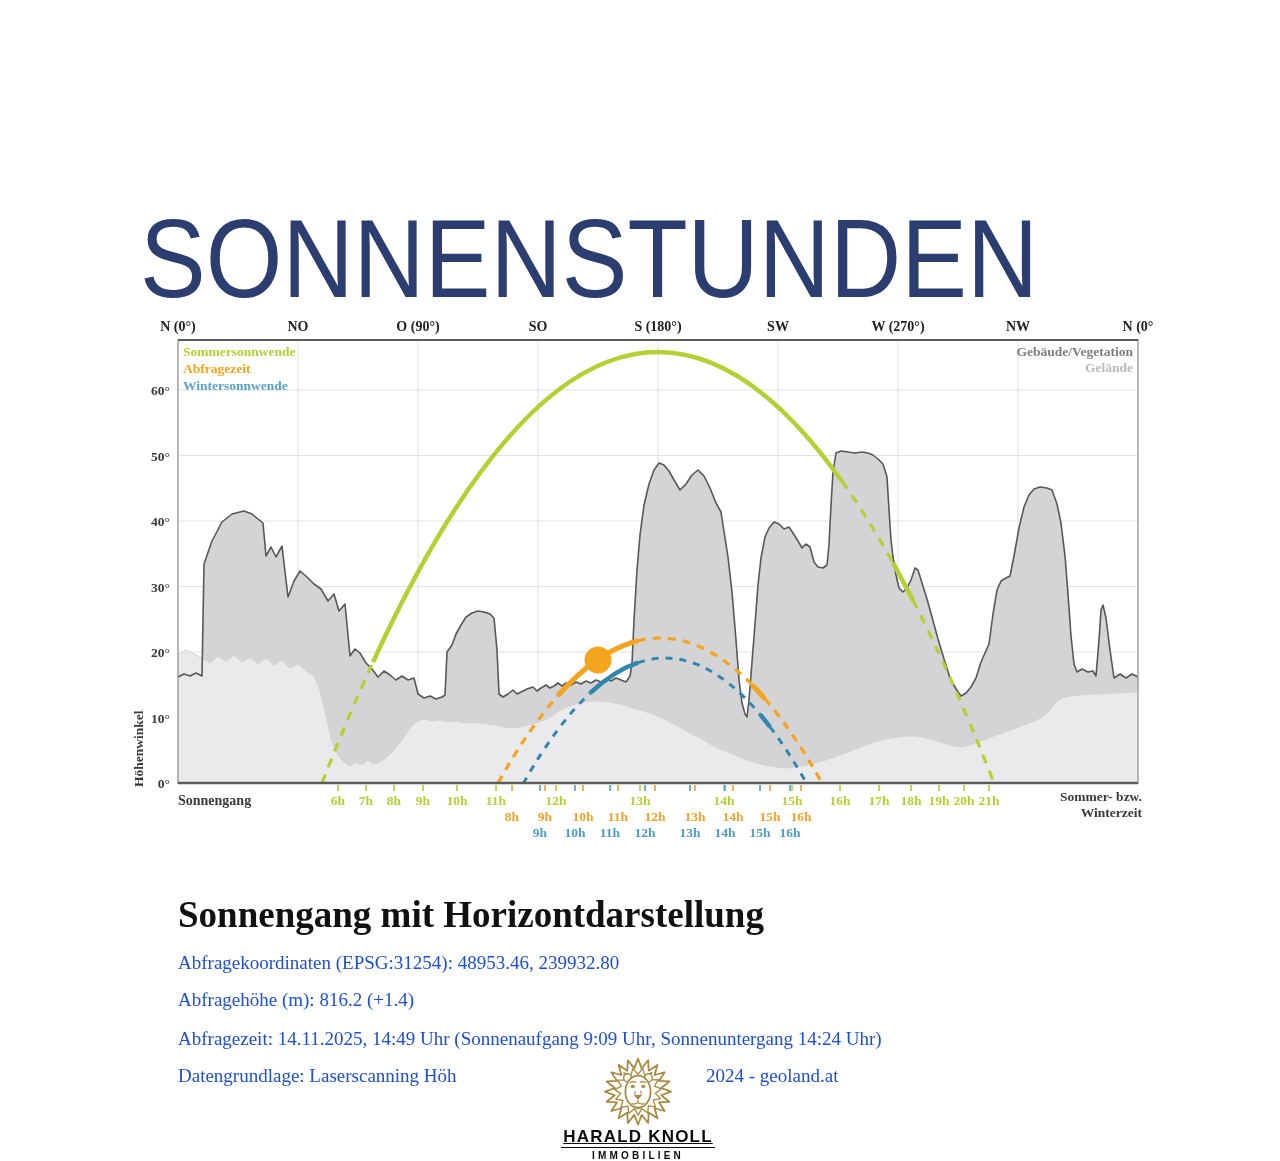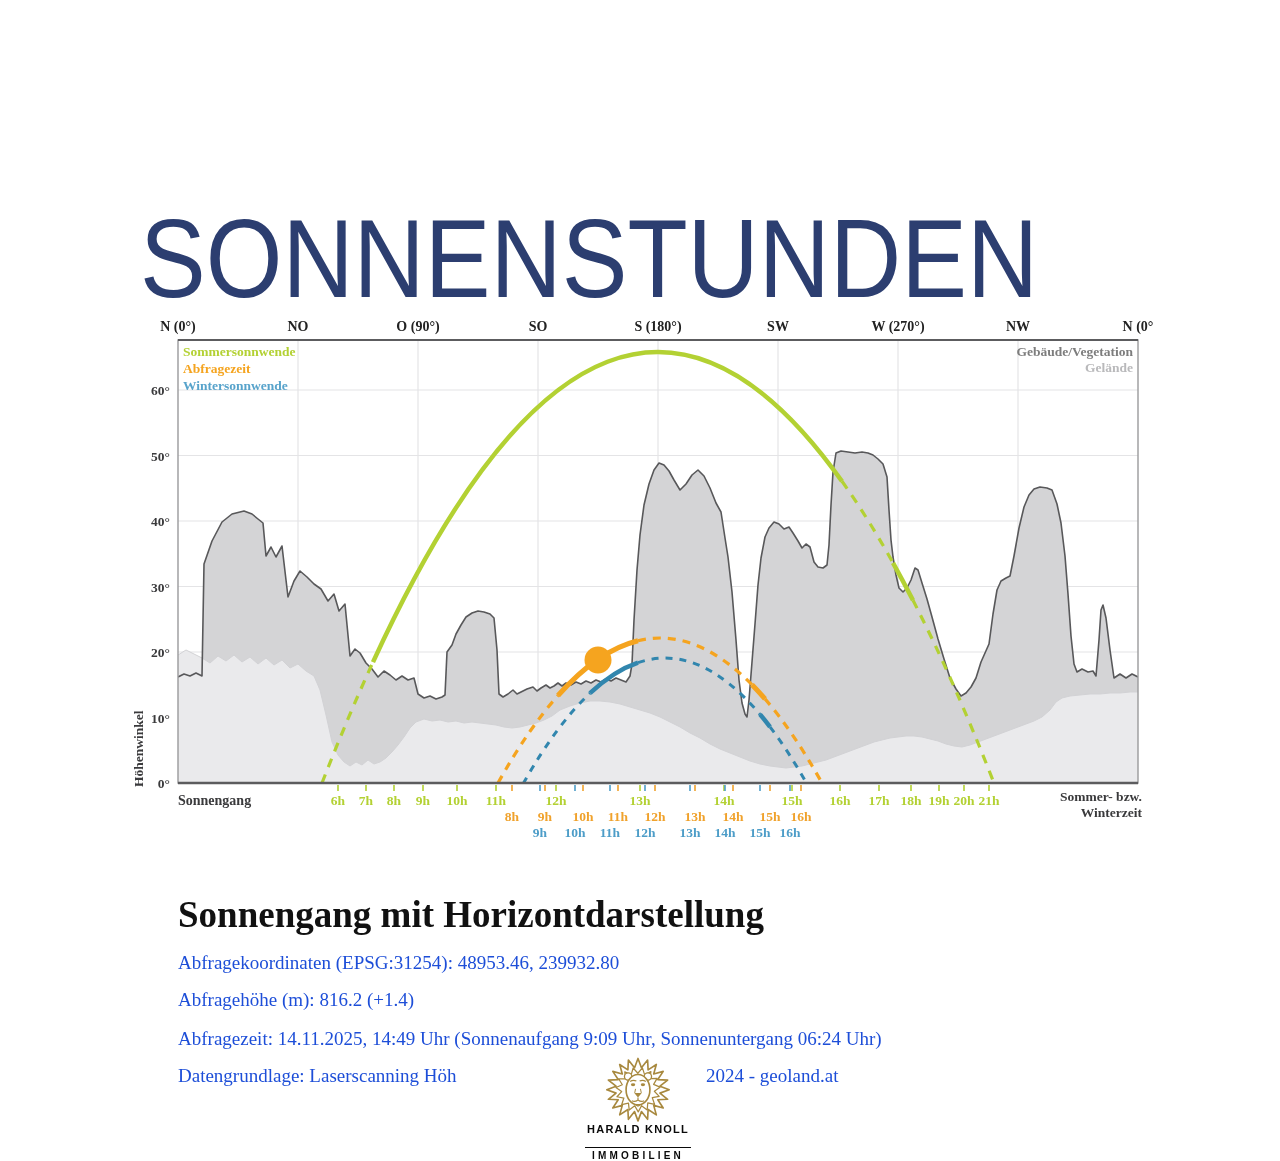--- a/index.html
+++ b/index.html
@@ -15,22 +15,22 @@
   .details h2{position:absolute;left:178px;margin:0;color:#111;font-size:37px;font-weight:600;white-space:nowrap;}
   .d-heading{top:893px;}
   .d-l1{top:952px;}
   .d-l2{top:989px;}
   .d-l3{top:1028px;}
   .d-l4{top:1065px;}
   .d-l5{top:1103px;}
   .d-l4r{left:706px !important;}
   .logo-box{position:absolute;left:574px;top:1056px;width:128px;height:105px;background:#ffffff;
        z-index:2;display:flex;flex-direction:column;align-items:center;}
-  .logo-name{font-family:"Liberation Sans",sans-serif;font-size:11px;font-weight:bold;color:#0a0a0a;
-       letter-spacing:1.2px;border-bottom:1.5px solid #0a0a0a;padding:0 2px 12px 2px;white-space:nowrap;margin-top:-2px;}
+  .logo-name{font-family:"Liberation Sans",sans-serif;font-size:17px;font-weight:bold;color:#0a0a0a;
+       letter-spacing:1.2px;border-bottom:1.5px solid #0a0a0a;padding:0 2px 0 2px;white-space:nowrap;margin-top:-2px;text-decoration:underline;}
   .logo-sub{font-family:"Liberation Sans",sans-serif;font-size:10px;font-weight:bold;color:#0a0a0a;
        letter-spacing:3.2px;margin-top:2px;white-space:nowrap;}
 </style>
 </head>
 <body>
 
 <h1 class="page-title">SONNENSTUNDEN</h1>
 
 <svg id="chart-svg" width="1280" height="1161" viewBox="0 0 1280 1161">
     <defs>
@@ -170,21 +170,21 @@
     <text x="1133" y="372" class="ct" text-anchor="end" font-size="13.5" fill="#b9b9bb">Gelände</text>
     <text x="178" y="805" class="ct" font-size="14" fill="#3a3a3c">Sonnengang</text>
     <text x="1142" y="801" class="ct" text-anchor="end" font-size="13.5" fill="#3a3a3c">Sommer- bzw.</text>
     <text x="1142" y="817" class="ct" text-anchor="end" font-size="13.5" fill="#3a3a3c">Winterzeit</text>
   </svg>
 
 <div class="details">
   <h2 class="d-heading">Sonnengang mit Horizontdarstellung</h2>
   <p class="dtxt d-l1">Abfragekoordinaten (EPSG:31254): 48953.46, 239932.80</p>
   <p class="dtxt d-l2">Abfragehöhe (m): 816.2 (+1.4)</p>
-  <p class="dtxt d-l3">Abfragezeit: 14.11.2025, 14:49 Uhr (Sonnenaufgang 9:09 Uhr, Sonnenuntergang 06:24 Uhr)</p>
+  <p class="dtxt d-l3">Abfragezeit: 14.11.2025, 14:49 Uhr (Sonnenaufgang 9:09 Uhr, Sonnenuntergang 14:24 Uhr)</p>
   <p class="dtxt d-l4">Datengrundlage: Laserscanning Höh</p>
   <p class="dtxt d-l4 d-l4r">2024 - geoland.at</p>
 </div>
 
 <div class="logo-box">
   <svg id="lion-svg" width="78" height="76" viewBox="-42 -42 84 84">
       <path d="M0.0,-39.0L4.2,-27.7L11.7,-37.1L12.3,-25.1L22.3,-31.7L19.1,-20.1L30.7,-23.3L24.1,-13.3L36.1,-12.7L26.7,-5.2L38.0,-1.0L26.7,3.2L36.1,10.7L24.1,11.3L30.7,21.3L19.1,18.1L22.3,29.7L12.3,23.1L11.7,35.1L4.2,25.7L0.0,37.0L-4.2,25.7L-11.7,35.1L-12.3,23.1L-22.3,29.7L-19.1,18.1L-30.7,21.3L-24.1,11.3L-36.1,10.7L-26.7,3.2L-38.0,-1.0L-26.7,-5.2L-36.1,-12.7L-24.1,-13.3L-30.7,-23.3L-19.1,-20.1L-22.3,-31.7L-12.3,-25.1L-11.7,-37.1L-4.2,-27.7Z" fill="#fff" stroke="#a8893f" stroke-width="2" stroke-linejoin="round"></path>
       <path d="M5.4,-27.5L8.0,-19.3L15.7,-23.0L14.7,-14.5L23.3,-14.7L19.0,-7.4L26.8,-4.1L19.9,0.9L25.8,7.1L17.4,8.8L20.2,16.9L11.9,15.1L11.2,23.6L4.3,18.5L0.3,26.0L-4.0,18.6L-10.7,23.8L-11.6,15.3L-19.9,17.3L-17.2,9.2L-25.6,7.6L-19.9,1.3L-26.9,-3.6L-19.1,-7.0L-23.5,-14.3L-15.0,-14.2L-16.1,-22.7L-8.3,-19.2L-5.9,-27.4L-0.2,-21.0Z" fill="none" stroke="#a8893f" stroke-width="1.5" stroke-linejoin="round"></path>
       <circle cx="-12" cy="-17" r="4.5" fill="#fff" stroke="#a8893f" stroke-width="1.6"></circle>
       <circle cx="12" cy="-17" r="4.5" fill="#fff" stroke="#a8893f" stroke-width="1.6"></circle>

